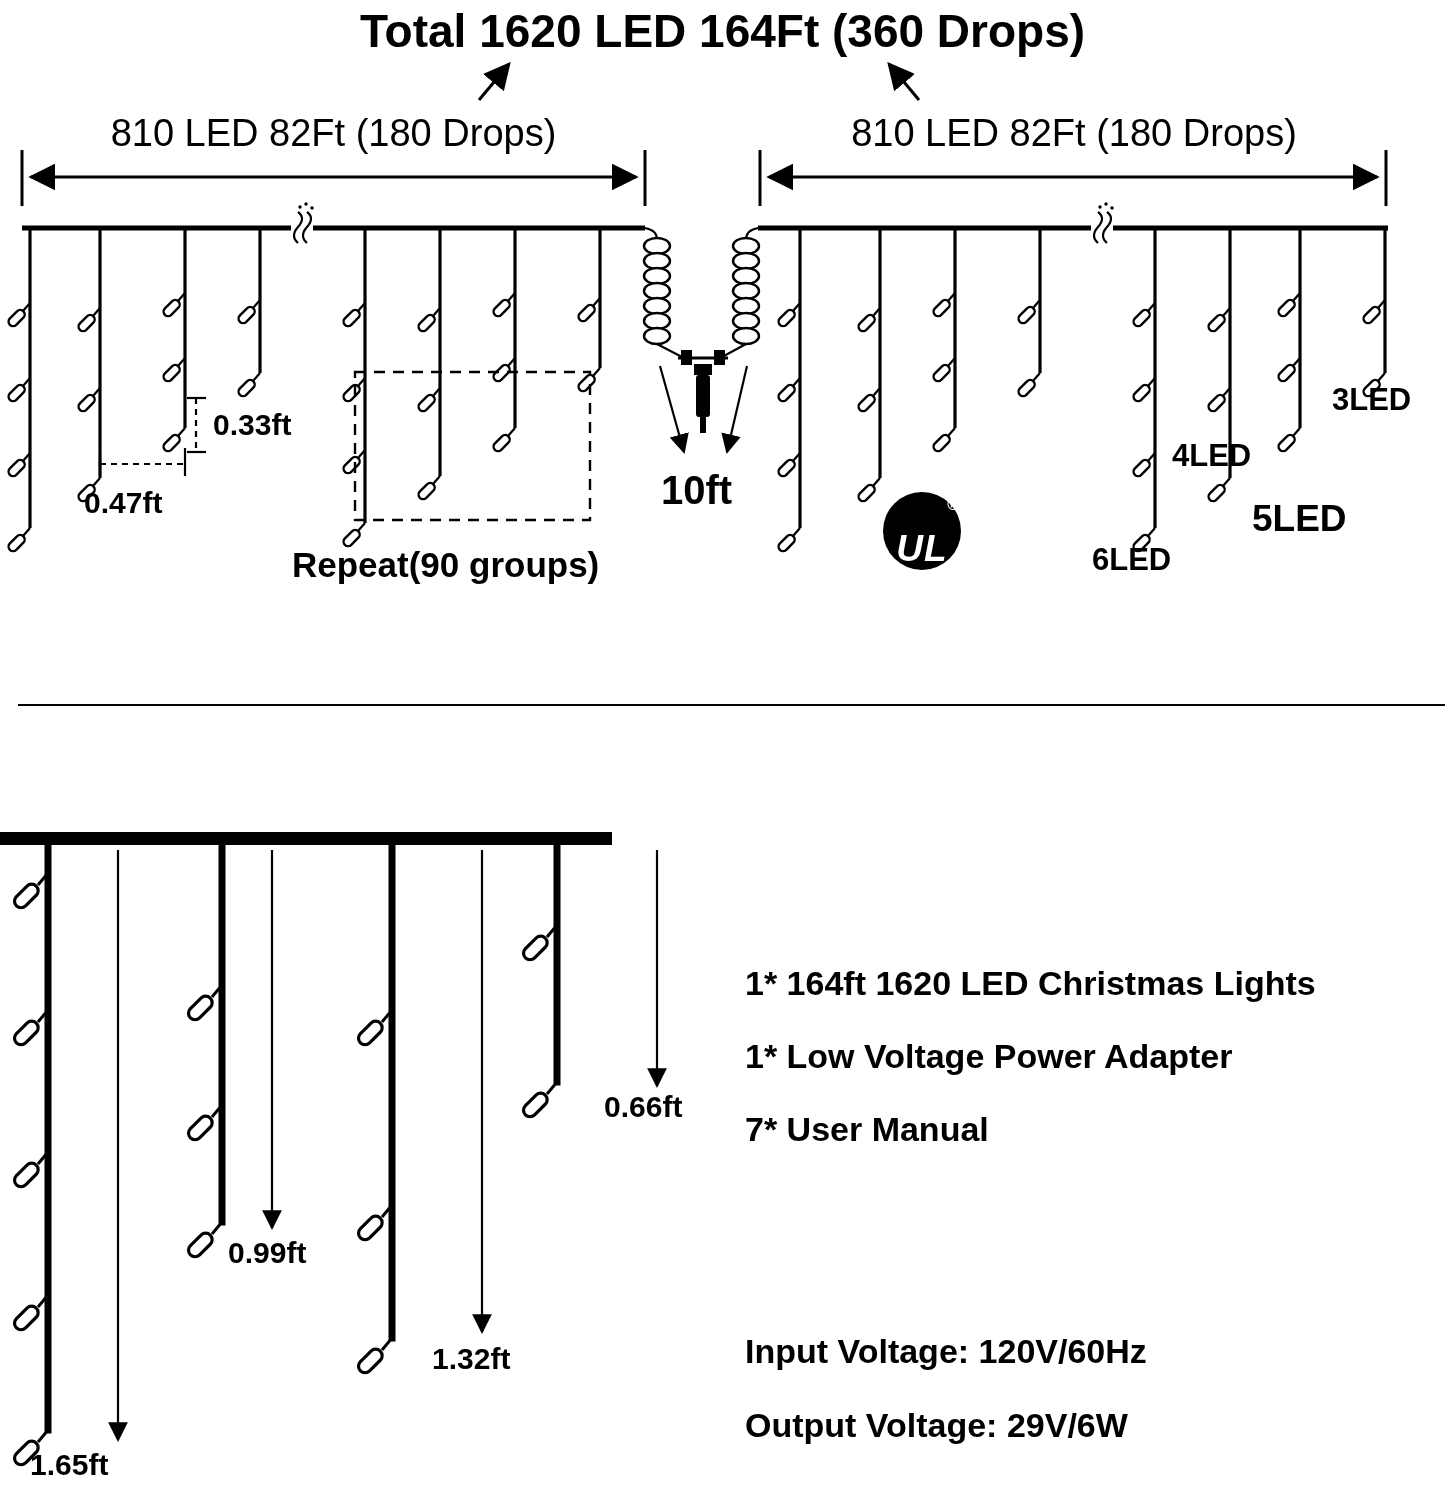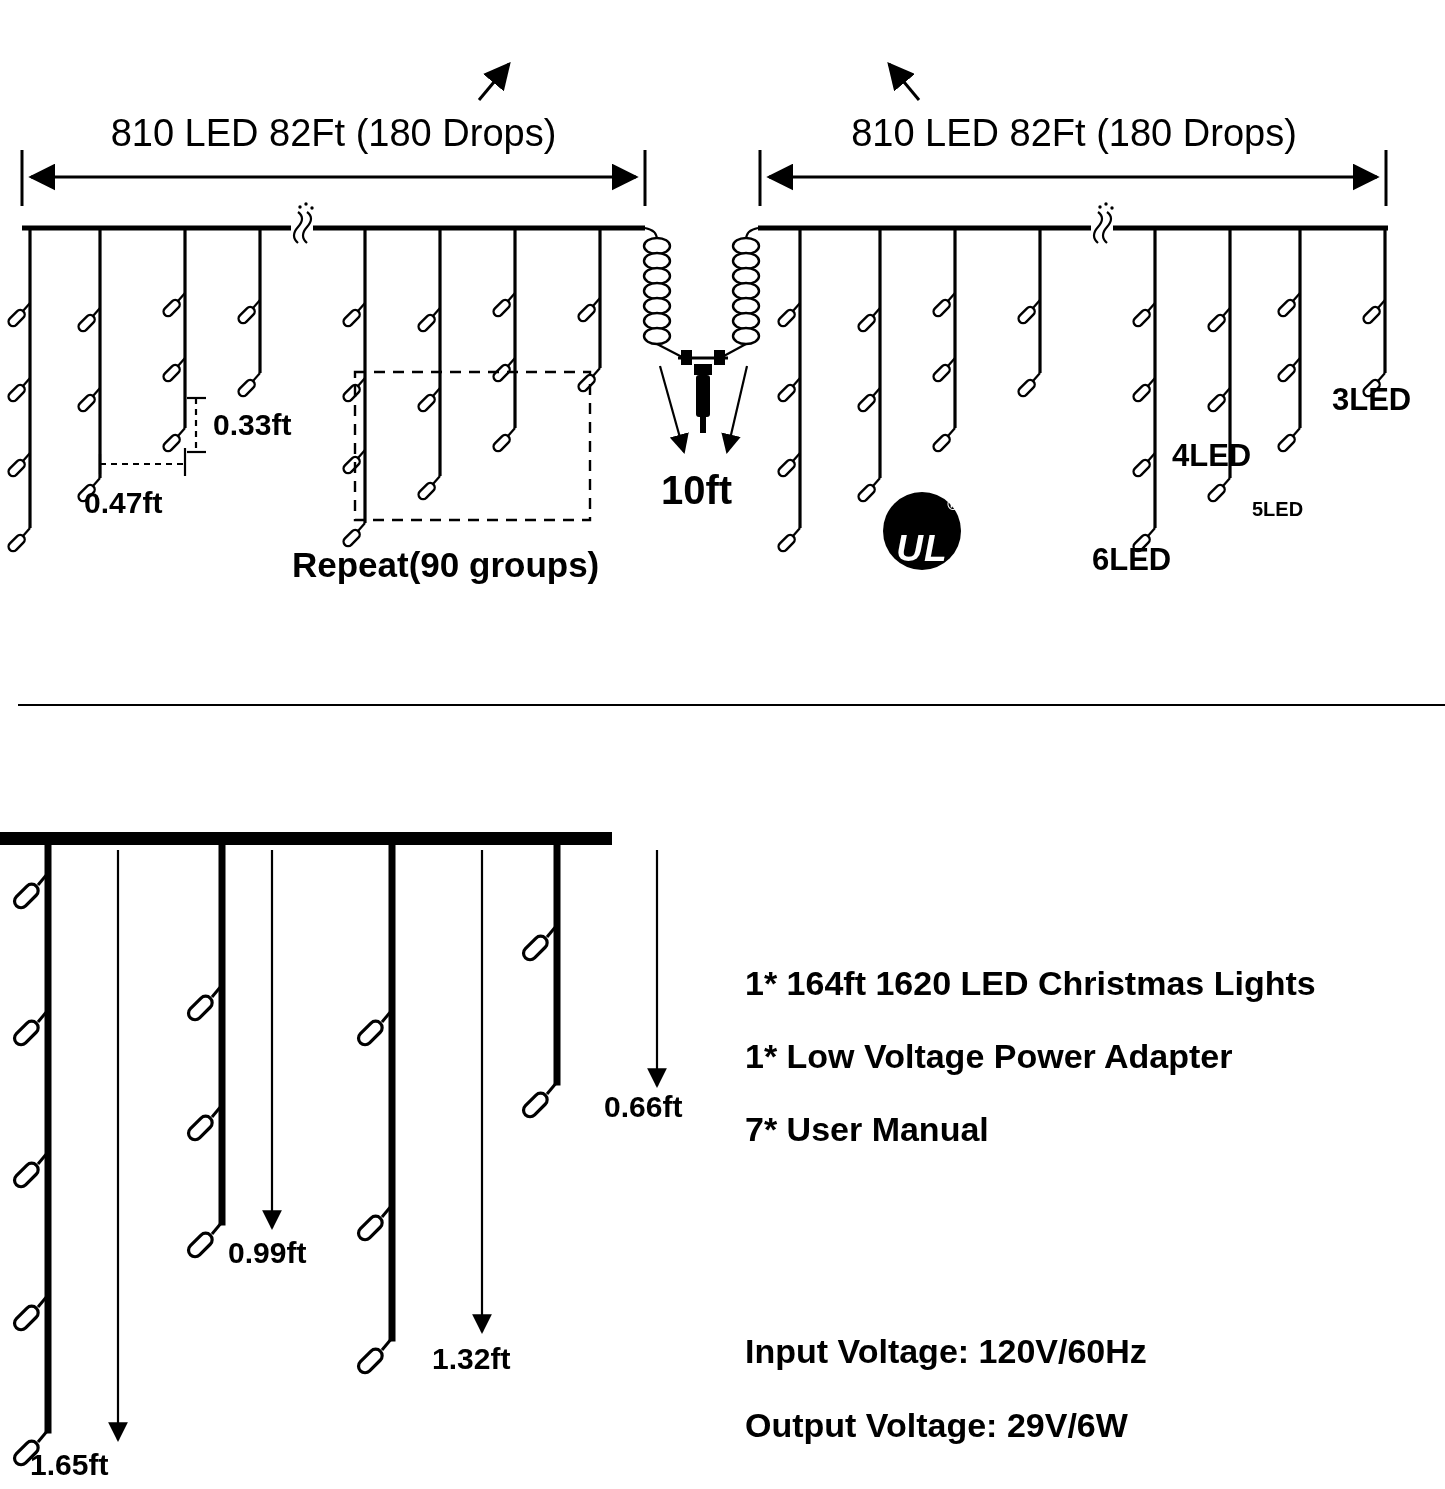--- a/index.html
+++ b/index.html
@@ -259,32 +259,33 @@
     </g>
 
     <g>
       <line class="thin2" x1="118" y1="850" x2="118" y2="1440" marker-end="url(#ah)"></line>
       <line class="thin2" x1="272" y1="850" x2="272" y2="1228" marker-end="url(#ah)"></line>
       <line class="thin2" x1="482" y1="850" x2="482" y2="1332" marker-end="url(#ah)"></line>
       <line class="thin2" x1="657" y1="850" x2="657" y2="1086" marker-end="url(#ah)"></line>
     </g>
   </svg>
 
+  <div class="lbl b" style="left:0;top:4px;width:100%;text-align:center;font-size:46px;">Total 1620 LED 164Ft (360 Drops)</div>
 
   <div class="lbl" style="left:22px;top:112px;width:623px;text-align:center;font-size:38px;font-weight:400;">810 LED 82Ft (180 Drops)</div>
   <div class="lbl" style="left:760px;top:112px;width:628px;text-align:center;font-size:38px;font-weight:400;">810 LED 82Ft (180 Drops)</div>
 
   <div class="lbl b" style="left:213px;top:408px;font-size:30px;">0.33ft</div>
   <div class="lbl b" style="left:84px;top:486px;font-size:30px;">0.47ft</div>
   <div class="lbl b" style="left:292px;top:545px;font-size:35px;">Repeat(90 groups)</div>
   <div class="lbl b" style="left:661px;top:468px;font-size:40px;">10ft</div>
 
   <div class="lbl b" style="left:1332px;top:382px;font-size:31px;text-align:center;">3LED</div>
   <div class="lbl b" style="left:1172px;top:438px;font-size:31px;">4LED</div>
-  <div class="lbl b" style="left:1252px;top:498px;font-size:20px;">5LED</div>
+  <div class="lbl b" style="left:1252px;top:498px;font-size:37px;">5LED</div>
   <div class="lbl b" style="left:1092px;top:542px;font-size:31px;">6LED</div>
 
   <div class="abs" style="left:883px;top:492px;width:78px;height:78px;background:#000;border-radius:50%;display:flex;align-items:flex-end;justify-content:center;">
     <span style="color:#fff;font-weight:bold;font-style:italic;font-size:37px;letter-spacing:1px;">UL</span>
     <span style="position:absolute;right:2px;top:4px;color:#fff;font-size:16px;font-weight:bold;">®</span>
   </div>
 
   <div class="lbl b" style="left:604px;top:1090px;font-size:30px;">0.66ft</div>
   <div class="lbl b" style="left:228px;top:1236px;font-size:30px;">0.99ft</div>
   <div class="lbl b" style="left:432px;top:1342px;font-size:30px;">1.32ft</div>

